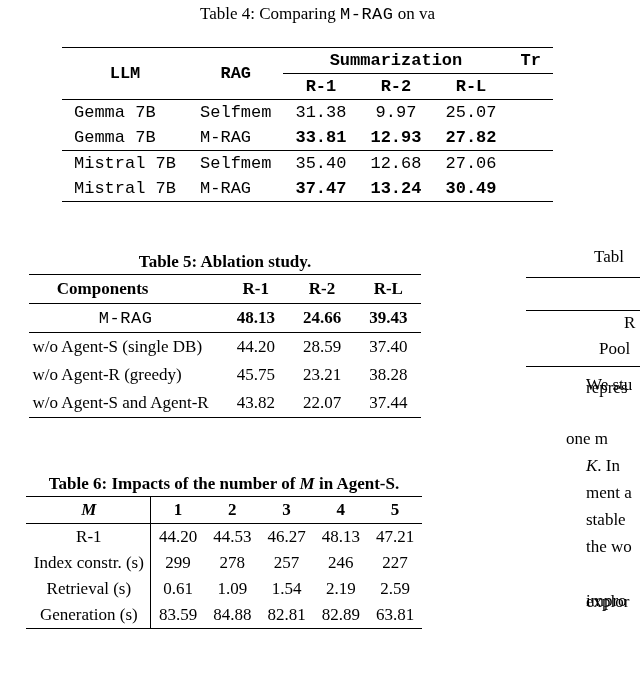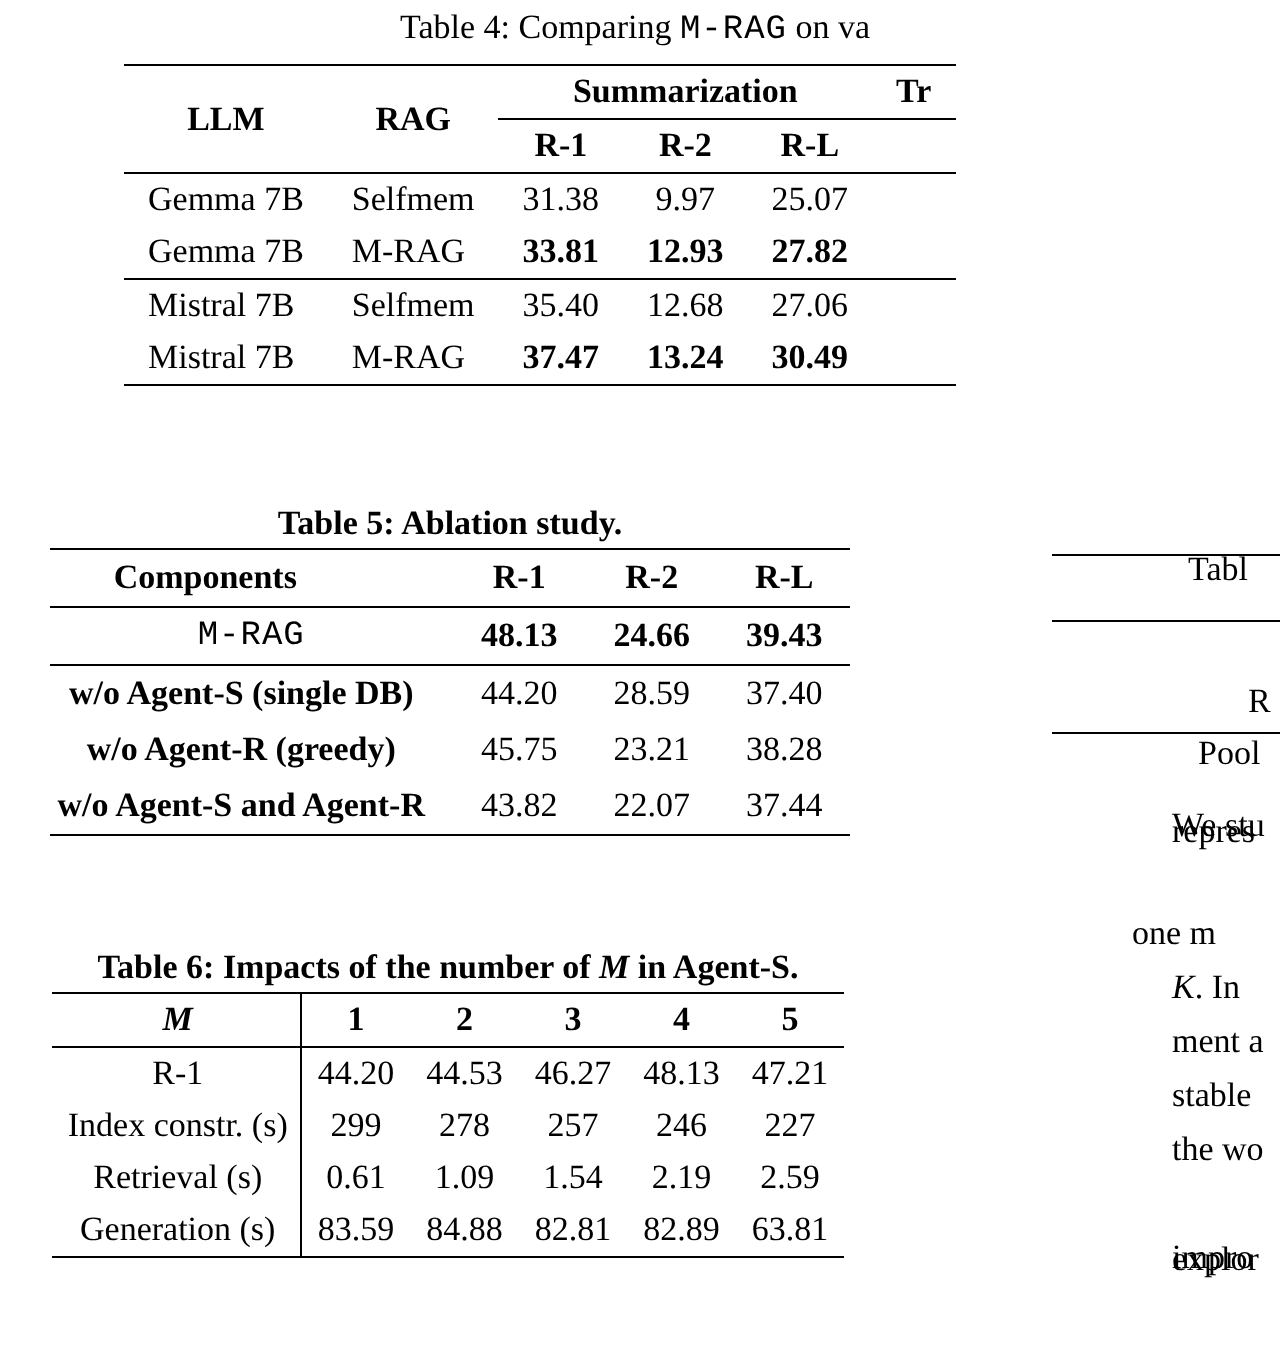--- a/index.html
+++ b/index.html
@@ -25,21 +25,22 @@
     font-weight: bold;
   }
   .mono { font-family: "Courier New", Courier, monospace; letter-spacing: 0.5px; }
   .bold { font-weight: bold; }
   .italic { font-style: italic; }
 
   
   .t4 {
     position: absolute;
     left: 62px;
-    top: 32px;
+    top: 47px;
+    font-family: Liberation Mono, monospace;
   }
   .t4 table {
     border-collapse: collapse;
   }
   .t4 td, .t4 th {
     padding: 3px 12px;
     text-align: center;
     white-space: nowrap;
   }
   .t4 .row-top td, .t4 .row-top th { border-top: 1px solid #000; }
@@ -63,21 +64,21 @@
   .t5 .caption { text-align: center; }
   .t5 table {
     border-collapse: collapse;
     margin: 0 auto;
   }
   .t5 td, .t5 th {
     padding: 4px 14px;
     text-align: center;
     white-space: nowrap;
   }
-  .t5 .left { text-align: center; padding-left: 4px; font-weight: bold; }
+  .t5 .left { text-align: left; padding-left: 4px; }
   .t5 .cleft { text-align: center; }
   .t5 .row-top td, .t5 .row-top th { border-top: 1px solid #000; }
   .t5 .row-bot td, .t5 .row-bot th { border-bottom: 1px solid #000; }
 
   
   .t6 {
     position: absolute;
     left: 4px;
     top: 470px;
     width: 440px;
@@ -97,21 +98,20 @@
     border-right: 1px solid #000;
     padding-right: 6px;
   }
   .t6 .row-top td, .t6 .row-top th { border-top: 1px solid #000; }
   .t6 .row-bot td, .t6 .row-bot th { border-bottom: 1px solid #000; }
 
   
   .frag {
     position: absolute;
     white-space: nowrap;
-    margin-top: 28px;
   }
   .frag-dash {
     position: absolute;
     left: 526px;
     width: 200px;
     border-top: 1px solid #000;
   }
 </style>
 </head>
 <body>

